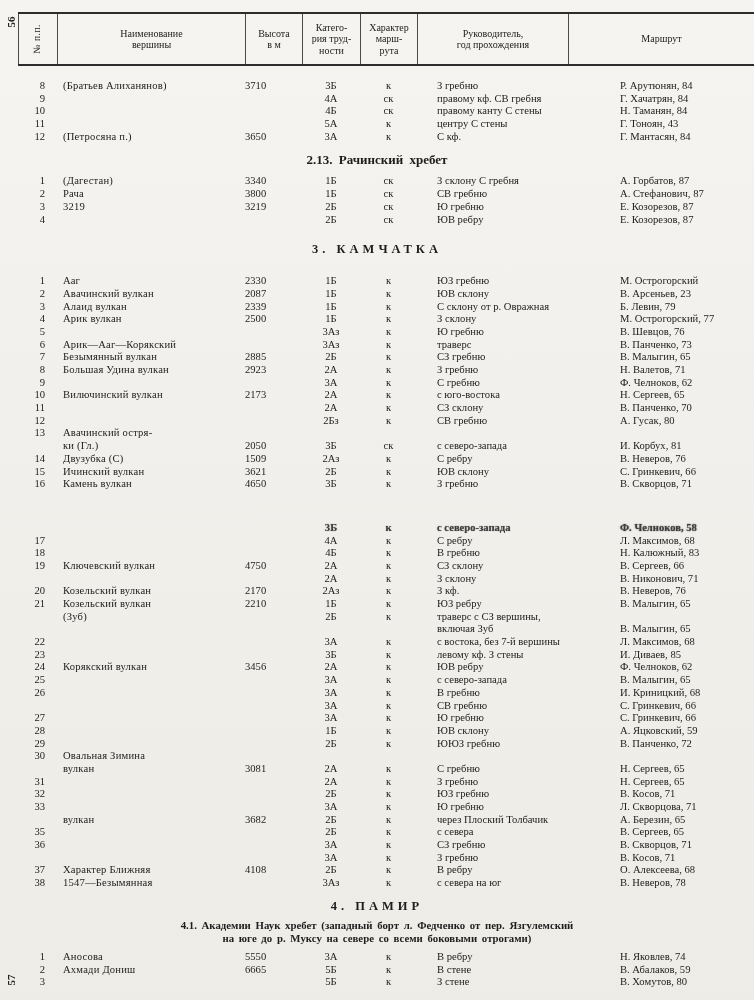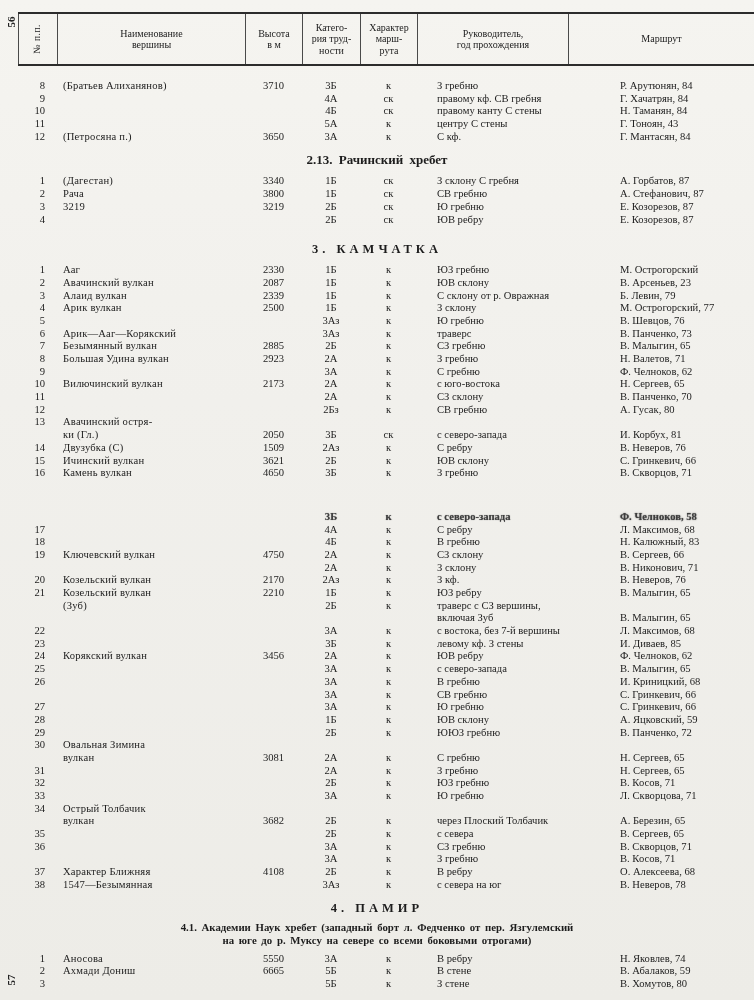--- a/index.html
+++ b/index.html
@@ -29,27 +29,27 @@
   .hc-cat{width:58px}
   .hc-ch{width:57px}
   .hc-route{width:186px}
   .hc-lead{width:151px}
   .rot{transform:rotate(-90deg);white-space:nowrap;font-size:9.5px;letter-spacing:.5px}
   .tbody{margin-top:14px}
   .row{display:flex;height:12.7px;font-size:10.6px;line-height:12.7px;white-space:nowrap}
   .row>div{box-sizing:border-box;overflow:visible}
   .c-num{width:57px;text-align:right;padding-right:12px}
   .c-name{width:188px;padding-left:6px;letter-spacing:.2px}
-  .c-h{width:57px;text-align:center}
+  .c-h{width:57px;text-align:left}
   .c-cat{width:58px;text-align:center}
   .c-ch{width:57px;text-align:center}
   .c-route{width:186px;padding-left:20px}
   .c-lead{width:151px;padding-left:17px}
   .heading-sub{text-align:center;font-weight:700;font-size:13px;height:15px;line-height:15px;margin:9px 0 8px;word-spacing:3px}
-  .heading-main{text-align:center;font-weight:700;font-size:12.5px;height:16px;line-height:16px;letter-spacing:4px;margin:15px 0 7px}
+  .heading-main{text-align:center;font-weight:700;font-size:12.5px;height:16px;line-height:16px;letter-spacing:4px;margin:15px 0 18px}
   .heading-main.pamir{margin:8px 16px 5px}
   .subheading{text-align:center;font-weight:700;font-size:10.8px;line-height:13px;white-space:pre-line;margin:0 0 6px;word-spacing:2px}
   .smudged{font-weight:700;color:#3e3e3e;text-shadow:0 0 1px rgba(70,70,70,.75)}
   .smudged .c-lead{text-shadow:0 0 1.4px rgba(60,60,60,.9)}
 </style>
 </head>
 <body>
 
 <div class="page">
   <div class="pageno top">56</div>
@@ -513,29 +513,20 @@
       <div class="row">
         <div class="c-num">33</div>
         <div class="c-name"></div>
         <div class="c-h"></div>
         <div class="c-cat">3А</div>
         <div class="c-ch">к</div>
         <div class="c-route">Ю гребню</div>
         <div class="c-lead">Л. Скворцова, 71</div>
       </div>
       <div class="row">
-        <div class="c-num">34</div>
-        <div class="c-name">Острый Толбачик</div>
-        <div class="c-h"></div>
-        <div class="c-cat"></div>
-        <div class="c-ch"></div>
-        <div class="c-route"></div>
-        <div class="c-lead"></div>
-      </div>
-      <div class="row">
         <div class="c-num"></div>
         <div class="c-name">вулкан</div>
         <div class="c-h">3682</div>
         <div class="c-cat">2Б</div>
         <div class="c-ch">к</div>
         <div class="c-route">через Плоский Толбачик</div>
         <div class="c-lead">А. Березин, 65</div>
       </div>
       <div class="row">
         <div class="c-num">35</div>

